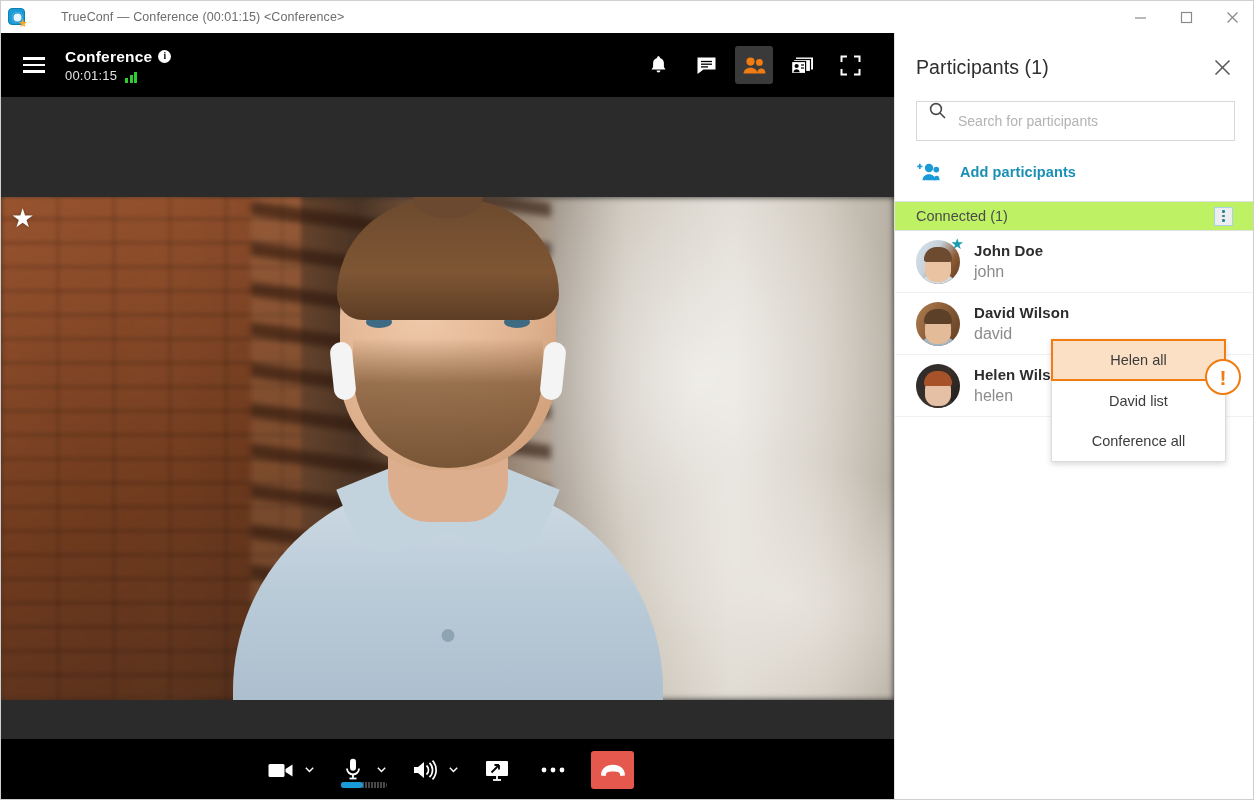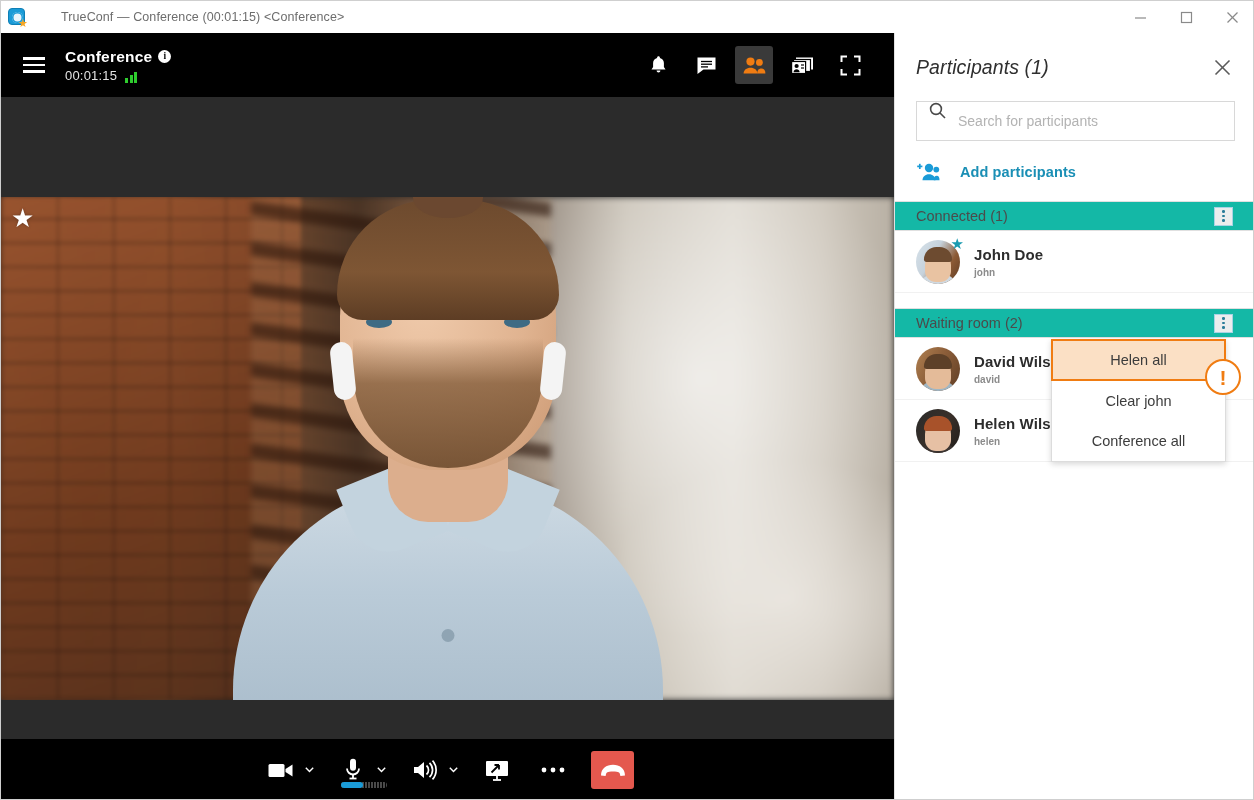--- a/index.html
+++ b/index.html
@@ -263,21 +263,21 @@
     position: absolute; left: 893px; top: 32px;
     width: 361px; height: 768px;
     background: #ffffff;
     border-left: 1px solid #e2e2e2;
     overflow: hidden;
   }
   #panel-header {
     height: 68px; display: flex; align-items: center;
     padding: 0 20px 0 21px; justify-content: space-between;
   }
-  #panel-title { font-size: 19.5px; color: #2f2f2f; letter-spacing: 0.1px; font-style: italic; }
+  #panel-title { font-size: 19.5px; color: #2f2f2f; letter-spacing: 0.1px; }
   #panel-close { width: 26px; height: 26px; display:flex; align-items:center; justify-content:center; color:#5b5b5b; }
 
   #search-wrap {
     margin: 0 20px 0 21px; height: 40px;
     border: 1px solid #d8d8d8; display: flex; align-items: flex-start;
     background: #ffffff;
   }
   #search-icon { margin: 0 12px 0 12px; color: #4a4a4a; display:flex; }
   #search-input {
     flex: 1; border: none; outline: none; font-size: 14px;
@@ -289,21 +289,21 @@
   #add-participants {
     display: flex; align-items: center; gap: 18px;
     margin: 17px 0 0 21px; height: 28px;
   }
   #add-participants .label {
     color: #1a8fb5; font-size: 14.5px; font-weight: bold; letter-spacing: 0.1px;
   }
   #add-icon { color: #1a9bd7; display: flex; width: 26px; }
 
   .section-header {
-    margin-top: 15px; height: 30px; background: #14b8a6;
+    margin-top: 15px; height: 30px; background: #bef264;
     display: flex; align-items: center; justify-content: space-between;
     padding: 0 22px 0 21px; border-top: 1px solid #e0e0e0;
     border-bottom: 1px solid #e0e0e0;
   }
   .section-header .stitle { font-size: 14.5px; color: #4b4b4b; }
   .kebab {
     width: 19px; height: 19px; border: 1px solid #a9d3e4;
     display: flex; flex-direction: column; align-items: center;
     justify-content: center; gap: 2px; background: #eceded;
   }
@@ -332,21 +332,21 @@
   .avatar .pic .body {
     position: absolute; left: 50%; transform: translateX(-50%); bottom: -6px;
     width: 40px; height: 16px; border-radius: 20px 20px 0 0;
   }
   .avatar .star {
     position: absolute; right: -4px; top: -4px;
     color: #1a9bb0; font-size: 15px; line-height: 15px;
   }
   .pnames { display: flex; flex-direction: column; gap: 4px; }
   .pname { font-size: 15px; font-weight: bold; color: #2d2d2d; letter-spacing: 0.1px; }
-  .plogin { font-size: 10px; color: #8b8b8b; font-weight: bold; }
+  .plogin { font-size: 16px; color: #8b8b8b; }
 
   
   #context-menu {
     position: absolute; left: 1050px; top: 338px;
     width: 175px; background: #ffffff;
     border: 1px solid #dcdcdc;
     box-shadow: 0 2px 6px rgba(0,0,0,0.16);
     z-index: 40;
   }
   .menu-item {
@@ -627,28 +627,20 @@
           <div class="hairc" style="background:#6d4b30"></div>
         </div>
         <span class="star">★</span>
       </div>
       <div class="pnames">
         <span class="pname">John Doe</span>
         <span class="plogin">john</span>
       </div>
     </div>
 
-    <div class="section-header">
-      <span class="stitle">Waiting room (2)</span>
-      <span class="kebab">
-          <i></i>
-          <i></i>
-          <i></i>
-        </span>
-    </div>
 
     <div class="participant">
       <div class="avatar">
         <div class="pic">
           <div class="bg" style="background:linear-gradient(120deg,#b08050 0%,#8d5f3a 45%,#5f3d24 100%)"></div>
           <div class="body" style="background:#9fb6c4"></div>
           <div class="face" style="background:#e4bb99"></div>
           <div class="hairc" style="background:#5d4028"></div>
         </div>
       </div>
@@ -669,18 +661,18 @@
       </div>
       <div class="pnames">
         <span class="pname">Helen Wilson</span>
         <span class="plogin">helen</span>
       </div>
     </div>
   </div>
 
   <div id="context-menu">
     <div class="menu-item highlight">Helen all</div>
-    <div class="menu-item">Clear john</div>
+    <div class="menu-item">David list</div>
     <div class="menu-item">Conference all</div>
   </div>
   <div id="alert-badge">!</div>
 
 </div>
 
 </body></html>

